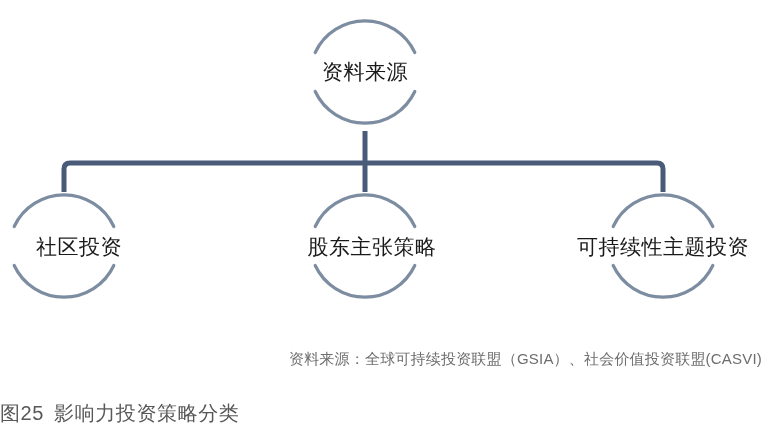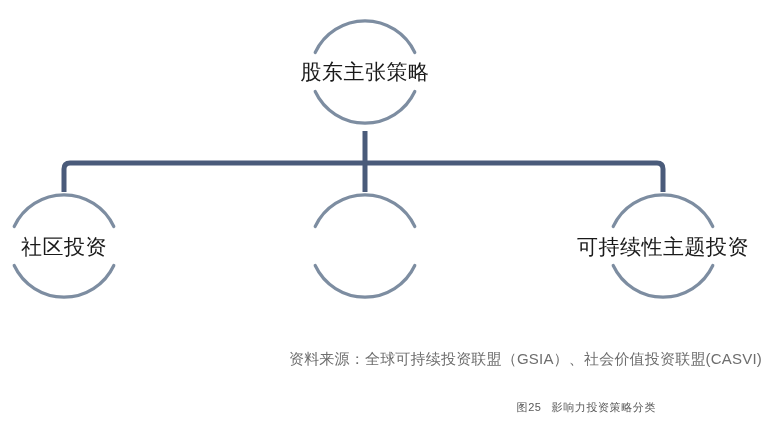--- a/index.html
+++ b/index.html
@@ -43,21 +43,21 @@
     white-space: nowrap;
     font-family: "Liberation Sans", "DejaVu Sans", sans-serif;
   }
 
   #node-root-label {
     left: 245px;
     top: 61px;
     width: 240px;
   }
   #node-child1-label {
-    left: 0px;
+    left: 15px;
     top: 236px;
     width: 128px;
   }
   #node-child2-label {
     left: 252px;
     top: 236px;
     width: 240px;
   }
   #node-child3-label {
     left: 540px;
@@ -77,22 +77,22 @@
     white-space: nowrap;
     font-family: "Liberation Sans", "DejaVu Sans", sans-serif;
   }
 
   
   #figure-caption {
     position: absolute;
     left: 0;
     top: 400px;
     width: 656px;
-    text-align: right;
-    font-size: 11px;
+    text-align: left;
+    font-size: 20px;
     color: #585858;
     letter-spacing: 0.6px;
     white-space: nowrap;
     font-family: "Liberation Sans", "DejaVu Sans", sans-serif;
   }
   #figure-caption .caption-num {
     margin-right: 10px;
   }
 </style>
 </head>
@@ -127,24 +127,25 @@
       <path d="M 315.2 226.5 A 55 55 0 0 1 414.8 226.5"></path>
       <path d="M 315.2 265.5 A 55 55 0 0 0 414.8 265.5"></path>
     </g>
 
     <g fill="none" stroke="#7d8da1" stroke-width="3.2" stroke-linecap="round">
       <path d="M 613.2 226.5 A 55 55 0 0 1 712.8 226.5"></path>
       <path d="M 613.2 265.5 A 55 55 0 0 0 712.8 265.5"></path>
     </g>
   </svg>
 
-  <div class="node-label" id="node-root-label">股东主张策略</div>
+  <div class="node-label" id="node-root-label">资料来源</div>
 
   <div class="node-label" id="node-child1-label">社区投资</div>
 
+  <div class="node-label" id="node-child2-label">股东主张策略</div>
 
   <div class="node-label" id="node-child3-label">可持续性主题投资</div>
 
   <div id="source-note">资料来源：全球可持续投资联盟（GSIA）、社会价值投资联盟(CASVI)</div>
 
   <div id="figure-caption">
     <span class="caption-num">图25</span><span>影响力投资策略分类</span>
   </div>
 
 </div>

